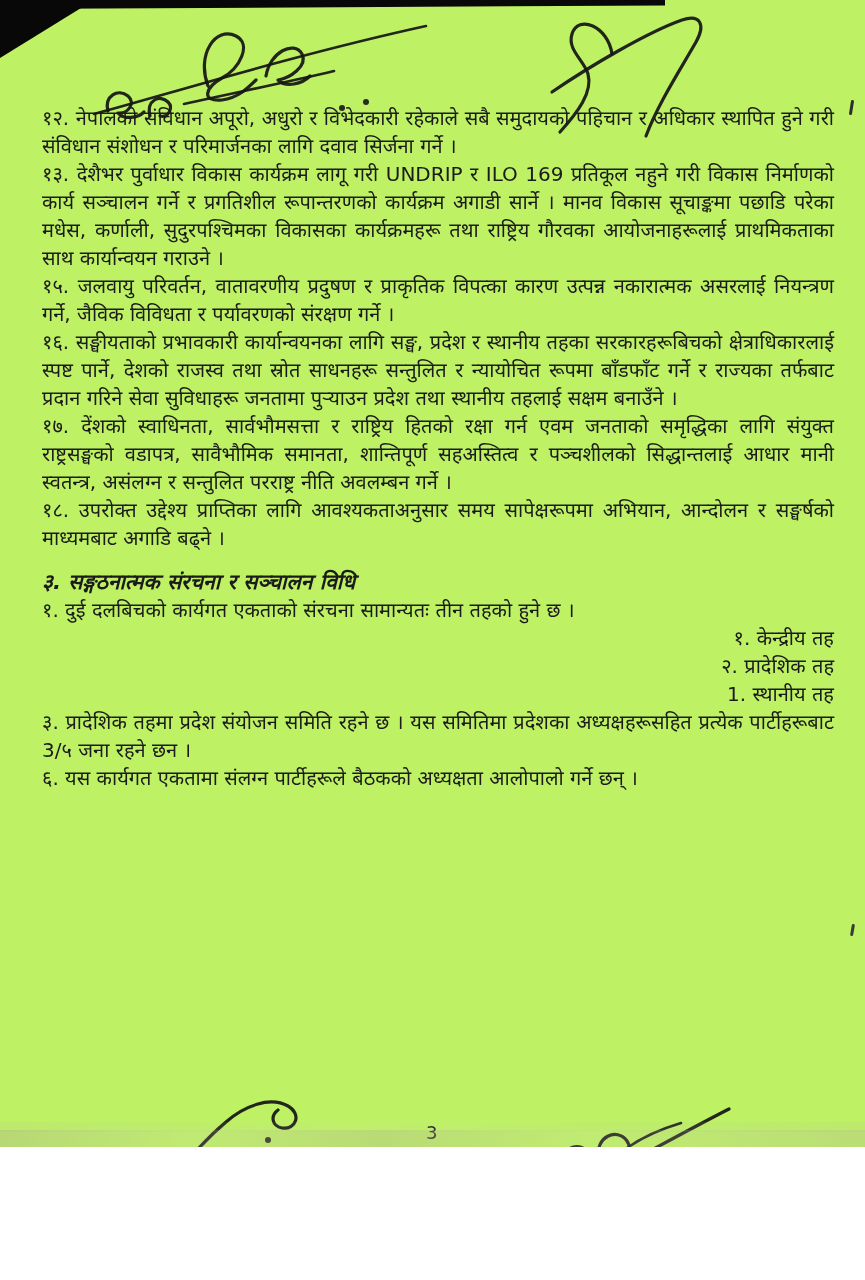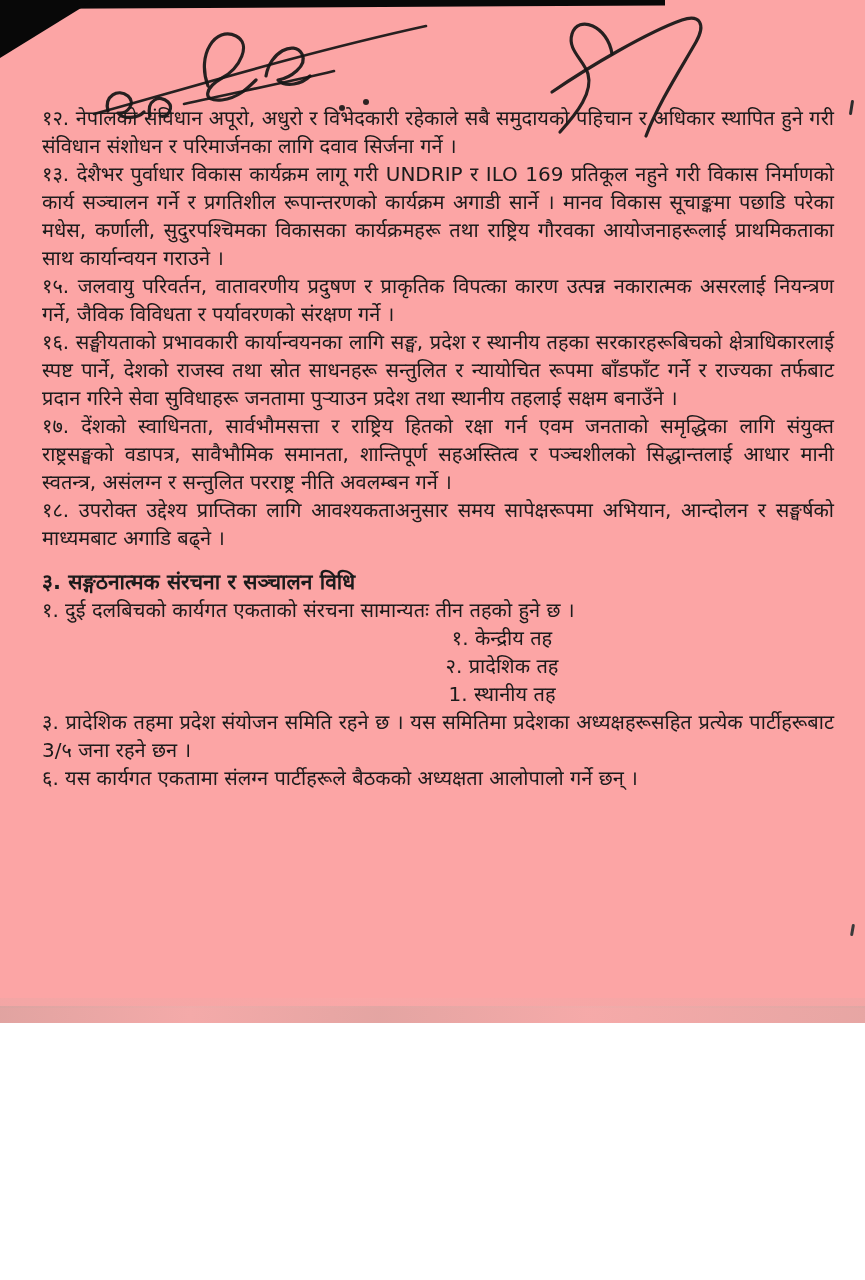--- a/index.html
+++ b/index.html
@@ -1,20 +1,20 @@
 <!DOCTYPE html>
 <html><head>
 <meta charset="utf-8">
 <style>
   html, body { margin: 0; padding: 0; background: #ffffff; }
   .page {
     position: relative;
     width: 865px;
-    height: 1023px;
-    background: #fca5a5;
+    height: 1147px;
+    background: #bef264;
     overflow: hidden;
     font-family: "DejaVu Sans", "Liberation Serif", sans-serif;
   }
   
   .scan-bar-top {
     position: absolute; top: 0; left: 0;
     width: 665px; height: 9px;
     background: #080808;
     transform-origin: left top;
     transform: rotate(-0.3deg);
@@ -53,22 +53,23 @@
   .body-text {
     position: absolute; left: 42px; top: 104px; width: 792px;
     font-size: 20px; line-height: 28px; color: #1b1b1b;
     text-align: justify;
   }
   .body-text p { margin: 0; }
   .section-heading {
     margin: 16px 0 0 0;
     font-size: 21px; line-height: 28px; font-weight: bold;
     text-align: left;
+    font-style: italic;
   }
-  .levels p { padding-left: 128px; text-align: center; }
+  .levels p { padding-left: 128px; text-align: right; }
   .page-number {
     position: absolute; left: 426px; top: 1122px;
     font-size: 18px; color: #222;
     font-family: "DejaVu Sans", sans-serif;
   }
   
   .sig { position: absolute; }
   .sig path { fill: none; stroke: #161616; stroke-width: 3.2; stroke-linecap: round; stroke-linejoin: round; opacity: 0.93; }
   .sig .thin { stroke-width: 2.6; }
   .sig circle { fill: #161616; opacity: 0.9; }

